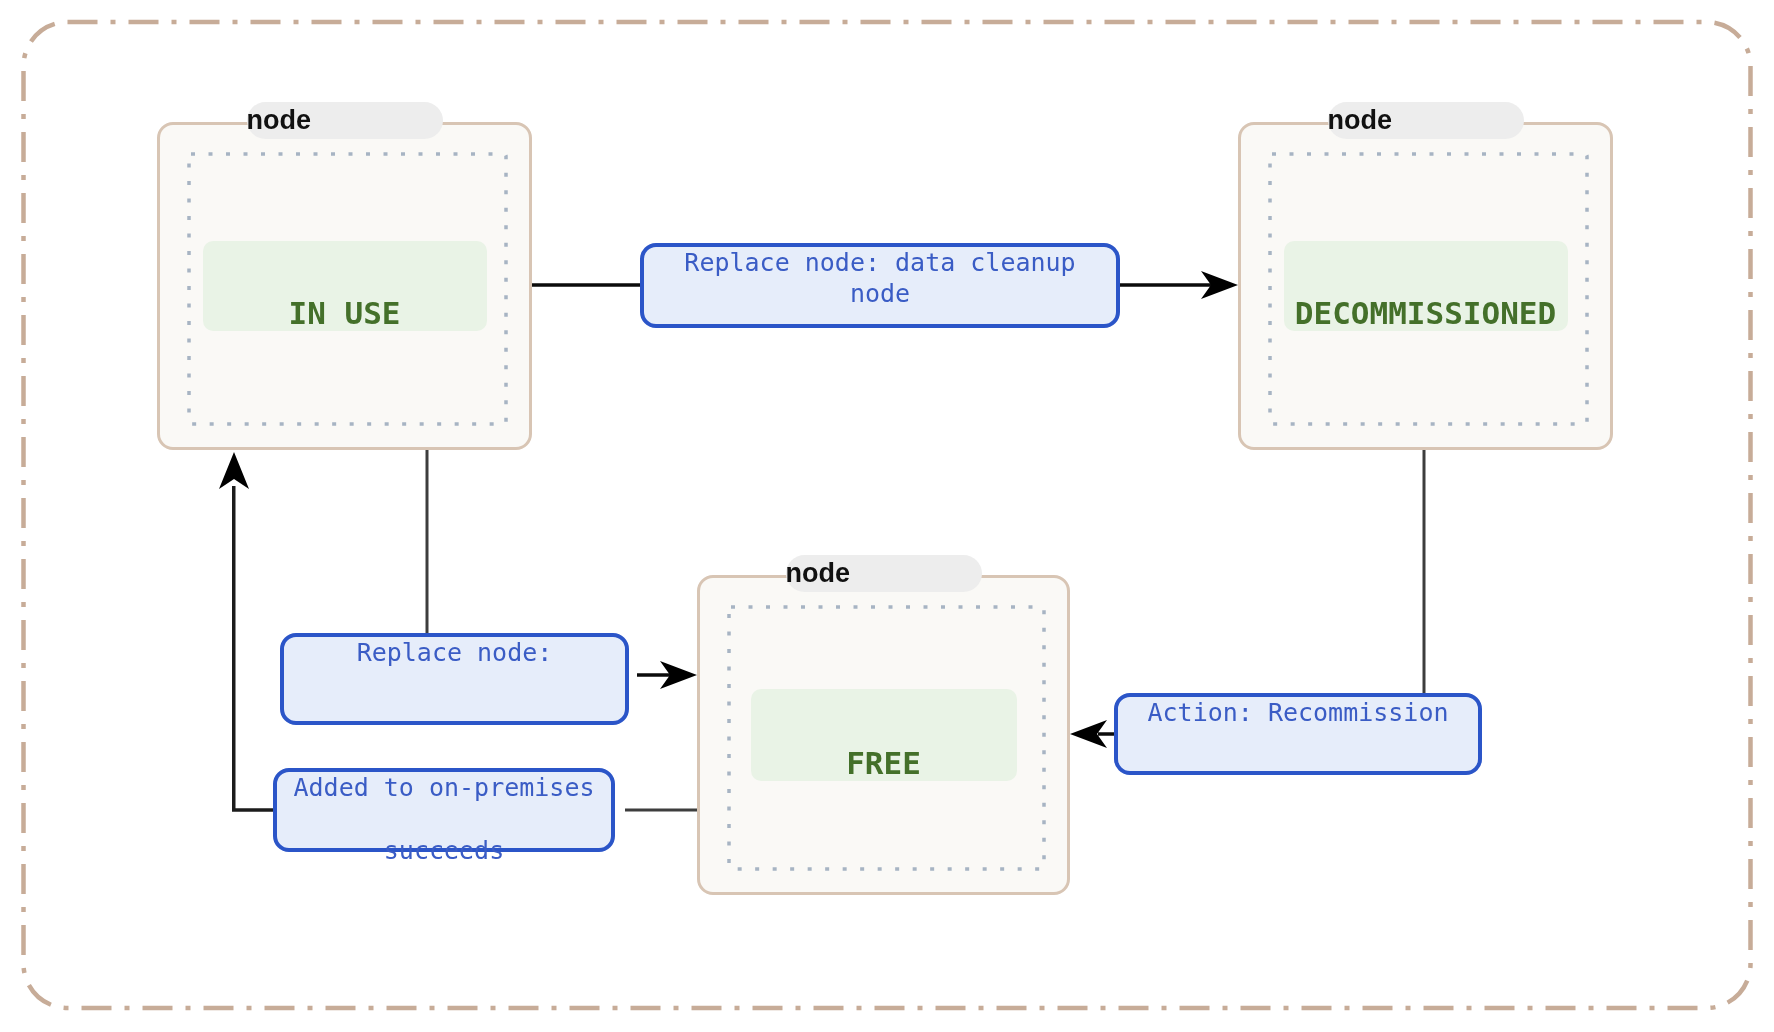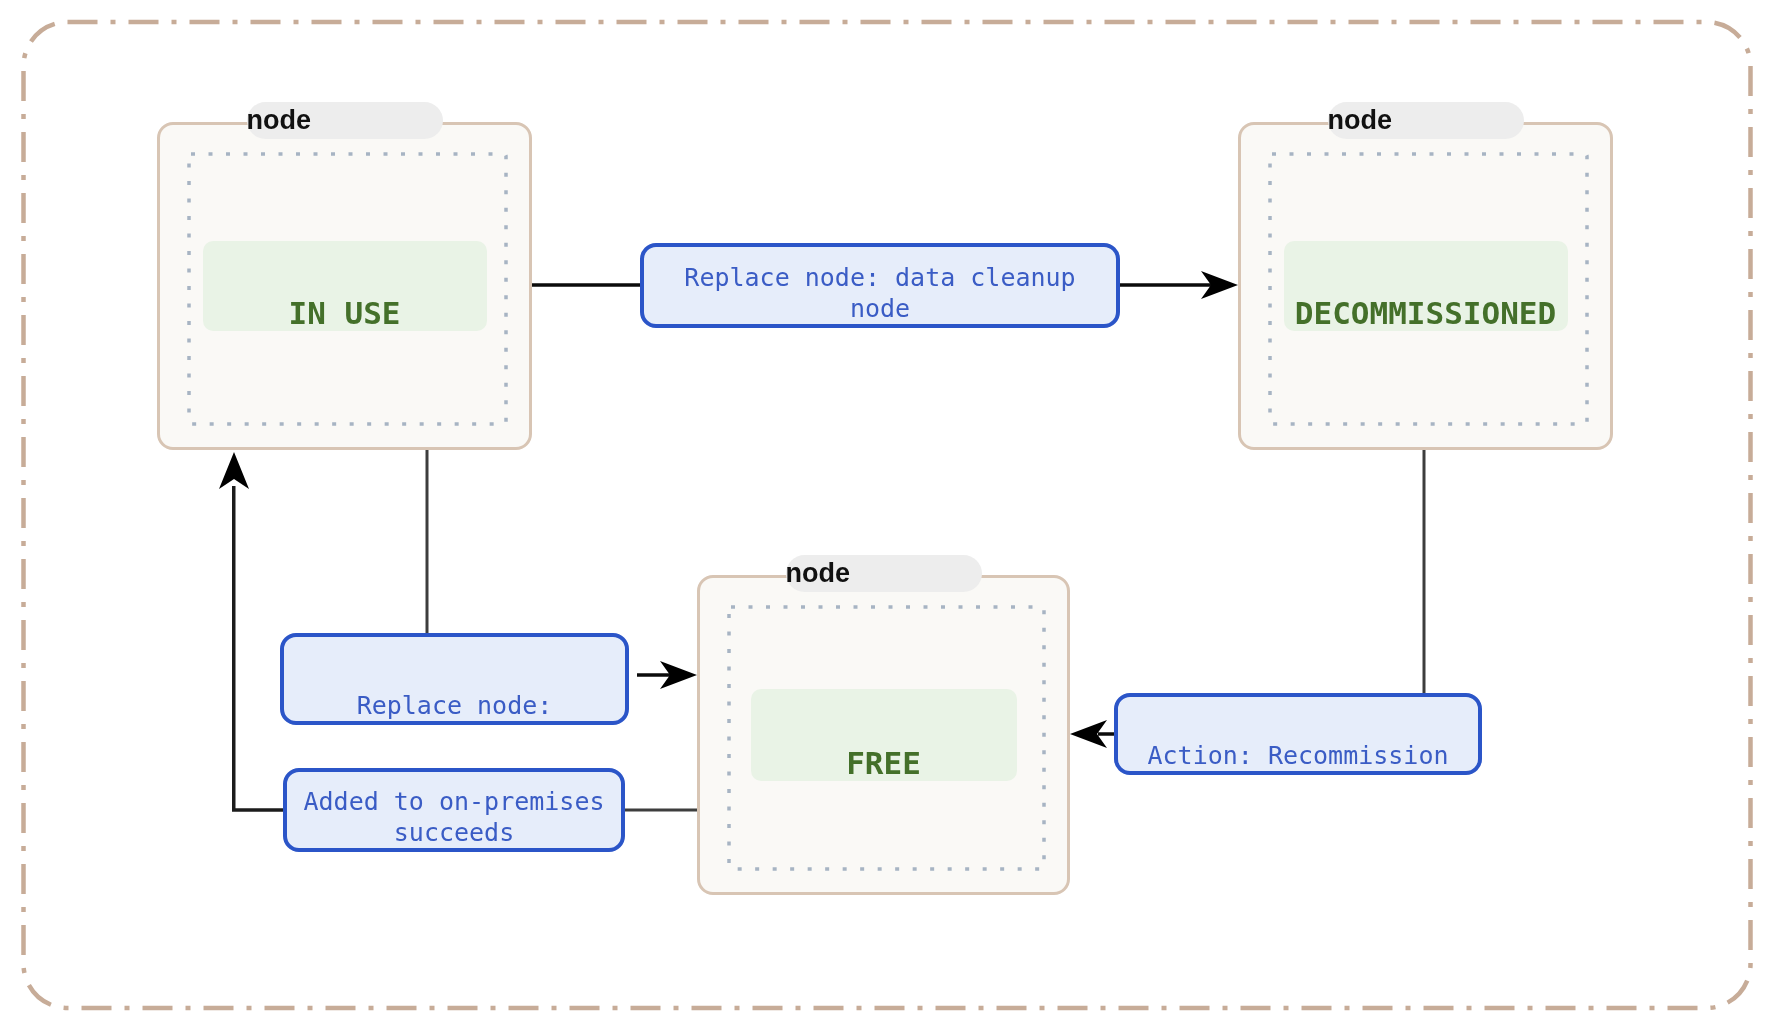--- a/index.html
+++ b/index.html
@@ -45,27 +45,27 @@
   .node-c .pill{width:266px;height:92px;}
 
   
   .elabel{
     position:absolute;
     background:#e6edfa;
     border:4px solid #2b55c8;
     border-radius:16px;
     color:#3a5cc5;
     font-size:25px;line-height:31px;
-    display:flex;flex-direction:column;align-items:center;justify-content:flex-end;
+    display:flex;flex-direction:column;align-items:center;justify-content:flex-start;
     text-align:center;
   }
   .elabel span{display:block;}
   .elabel-1{left:640px;top:243px;width:480px;height:85px;}
   .elabel-2{left:280px;top:633px;width:349px;height:92px;}
-  .elabel-3{left:283px;top:768px;width:342px;height:84px;}
+  .elabel-3{left:273px;top:768px;width:342px;height:84px;gap:32px;}
   .elabel-4{left:1114px;top:693px;width:368px;height:82px;}
 </style>
 </head>
 <body>
 
 <div class="canvas">
 
   <svg class="layer" viewBox="0 0 1774 1032" xmlns="http://www.w3.org/2000/svg">
 
     <rect x="23.5" y="22" width="1727" height="986" rx="44" fill="none" stroke="#c7ac98" stroke-width="4.5" stroke-dasharray="30 13 5 13"></rect>

